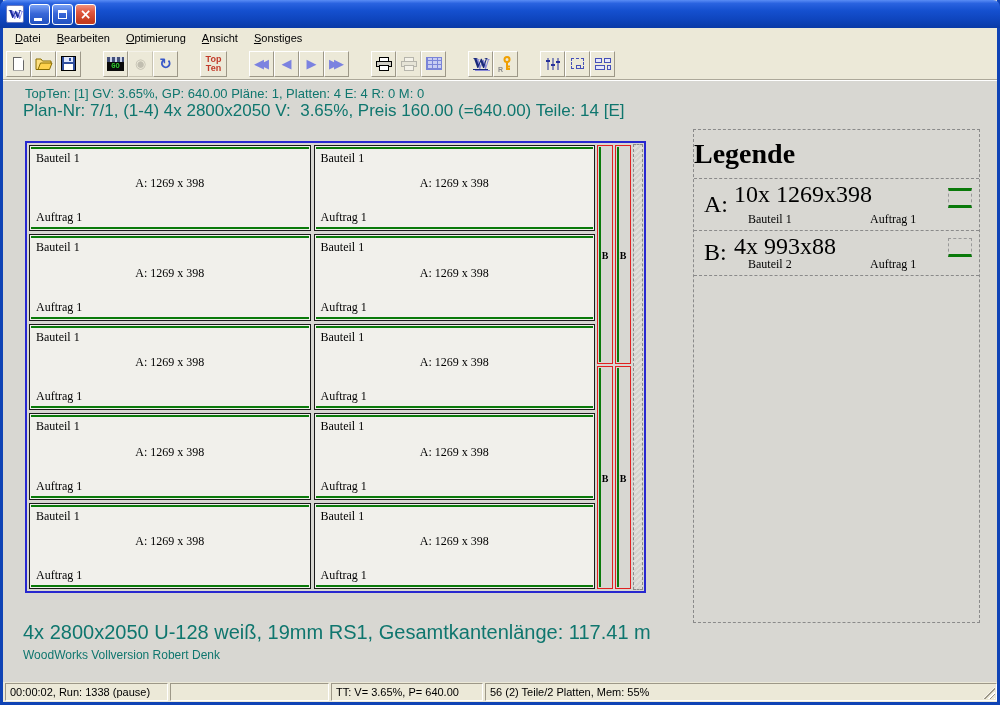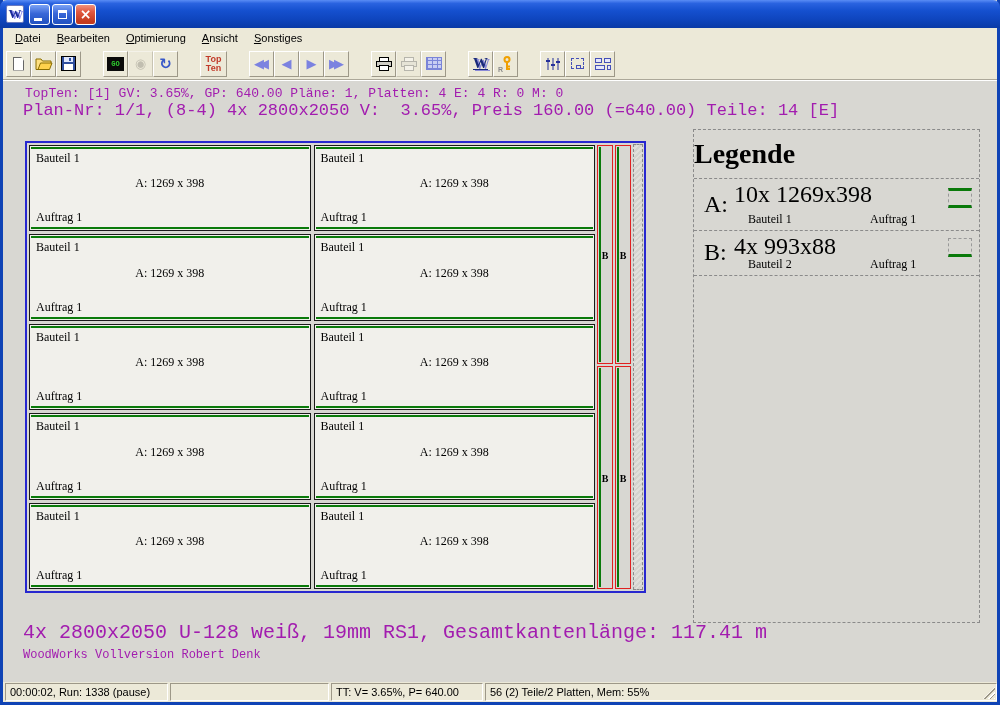--- a/index.html
+++ b/index.html
@@ -39,21 +39,21 @@
     display:flex; align-items:center; padding-left:3px; }
   .tgroup { display:flex; margin-right:22px; }
   .tbtn { width:25px; height:26px; background:#ece9d8;
     border:1px solid; border-color:#ffffff #9d9888 #9d9888 #ffffff;
     display:flex; align-items:center; justify-content:center; position:relative; overflow:hidden; }
   .tbtn.wide { width:27px; }
   .disabled { opacity:.45; }
 
   .ico-new { width:11px; height:14px; background:#fff; border:1px solid #666;
     clip-path:polygon(0 0,70% 0,100% 28%,100% 100%,0 100%); }
-  .ico-go { width:17px; height:14px; display:flex; flex-direction:row; }
+  .ico-go { width:17px; height:14px; display:flex; flex-direction:column; }
   .ico-go .strip { height:5px; background:repeating-linear-gradient(90deg,#44507a 0 3px,#cdd4ea 3px 5px); }
   .ico-go .golab { flex:1; background:#0a0a0a; color:#2fd02f; font:bold 7px "Liberation Mono", monospace;
     display:flex; align-items:center; justify-content:center; letter-spacing:0; }
   .glyph-record { font:13px "DejaVu Sans", sans-serif; color:#8f8c80; }
   .glyph-refresh { font:bold 15px "DejaVu Sans", sans-serif; color:#3858c8; }
   .topten-label { font:bold 9px "Liberation Sans", sans-serif; color:#c23a2a; line-height:9px; text-align:center; }
   .glyph-nav { font:13px "DejaVu Sans", sans-serif; color:#7b82e0; }
   .glyph-nav.dbl { letter-spacing:-5px; padding-right:5px; }
   .ico-grid { width:16px; height:13px; border:1px solid #7a84d8; background-color:#c8cdf2;
     background-image:repeating-linear-gradient(0deg,#7a84d8 0 1px,transparent 1px 4px),
@@ -61,21 +61,21 @@
   .ww-logo { font:bold 15px "Liberation Serif", serif; color:#1a2a7a; text-decoration:underline;
     text-shadow:2px 1px 0 #8a8ad8; }
   .key-r { position:absolute; left:4px; bottom:3px; font:bold 7px "Liberation Sans", sans-serif; color:#8a8a8a; }
   .ico-select { width:13px; height:11px; border:1px dashed #4550b8; position:relative; }
   .ico-select .dot { position:absolute; left:4px; bottom:-1px; width:5px; height:4px; background:#ece9d8; border:1px solid #4550b8; }
   .ico-layout { width:16px; height:12px; position:relative; }
   .ico-layout i { position:absolute; border:1px solid #4550b8; background:#e4e6fa; }
 
   
   .client { height:602px; background:#d8d7d2; position:relative; border-top:1px solid #fff; }
-  .serif { font-family:Liberation Mono, monospace; color:#a21caf; }
+  .serif { font-family:Liberation Sans, sans-serif; color:#0f766e; }
   .pre { white-space:pre; }
   .topten-line { position:absolute; left:22px; top:5px; font-size:13px; }
   .plan-header { position:absolute; left:20px; top:20px; font-size:17px; }
 
   
   .plan { position:absolute; left:22px; top:60px; width:621px; height:452px;
     border:2px solid #2727cf; background:#d8d7d2; }
   .parts-grid { position:absolute; left:2px; top:2px; width:566px; height:444px;
     display:grid; grid-template-columns:1fr 1fr; grid-template-rows:repeat(5,1fr); gap:3px; }
   .part-a { position:relative; background:#f1f0eb; border:1px solid #1a1a1a;
@@ -261,21 +261,21 @@
           <i style="left:9px;top:0;width:7px;height:5px;"></i>
           <i style="left:0;top:7px;width:10px;height:5px;"></i>
           <i style="left:12px;top:7px;width:4px;height:5px;"></i>
         </span>
       </div>
     </div>
   </div>
 
   <div class="client">
     <div class="topten-line serif">TopTen: [1] GV: 3.65%, GP: 640.00 Pläne: 1, Platten: 4 E: 4 R: 0 M: 0</div>
-    <div class="plan-header serif pre">Plan-Nr: 1/1, (8-4) 4x 2800x2050 V:  3.65%, Preis 160.00 (=640.00) Teile: 14 [E]</div>
+    <div class="plan-header serif pre">Plan-Nr: 7/1, (1-4) 4x 2800x2050 V:  3.65%, Preis 160.00 (=640.00) Teile: 14 [E]</div>
 
     <div class="plan">
       <div class="parts-grid">
 
         <div class="part-a">
           <span class="eh-top"></span>
           <span class="eh-bot"></span>
           <span class="pa-name">Bauteil 1</span>
           <span class="pa-dim">A: 1269 x 398</span>
           <span class="pa-order">Auftrag 1</span>

